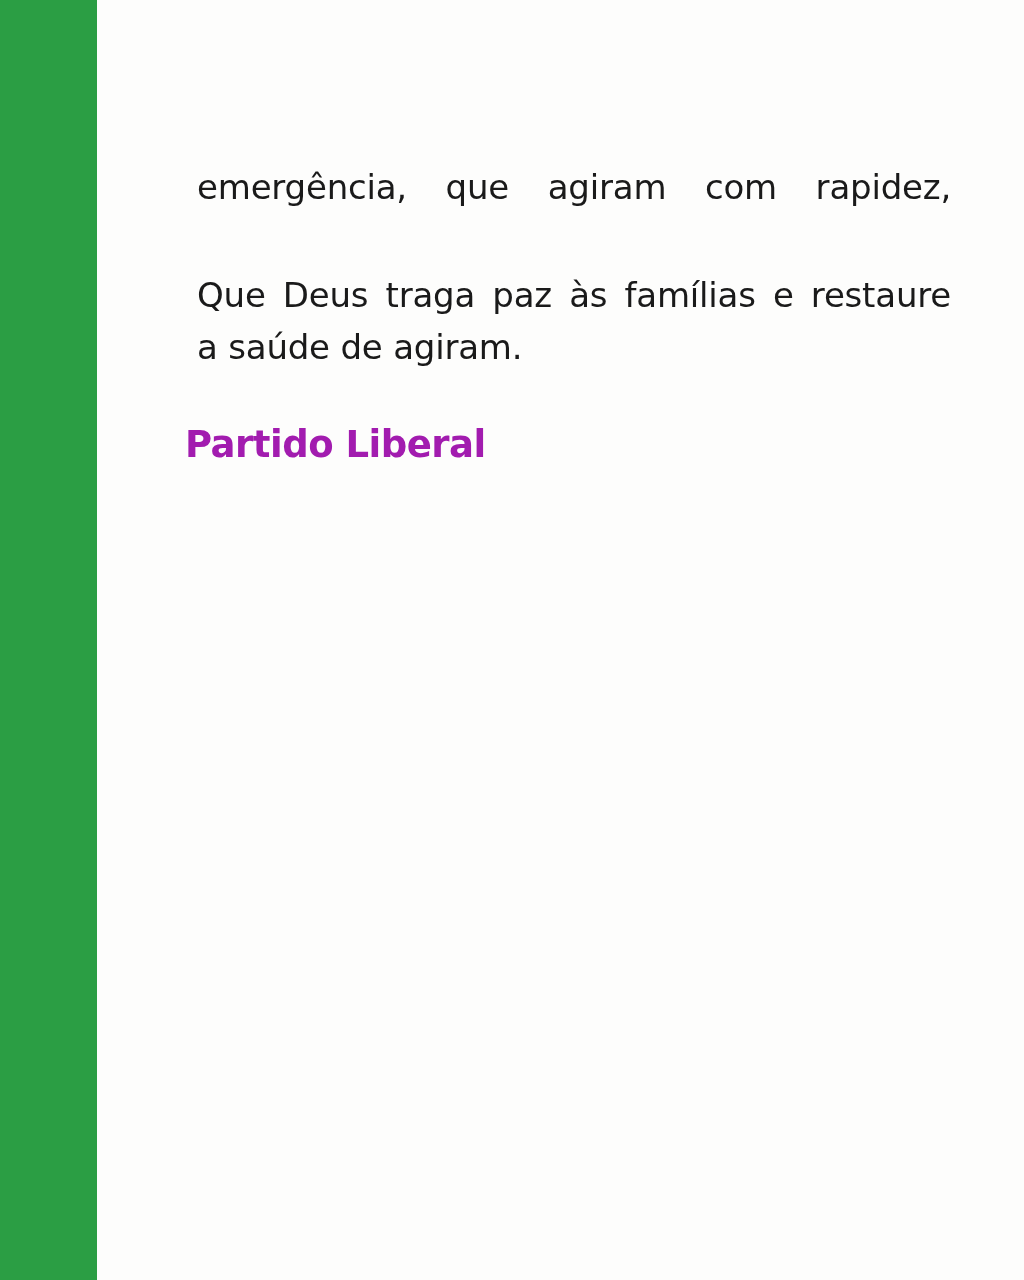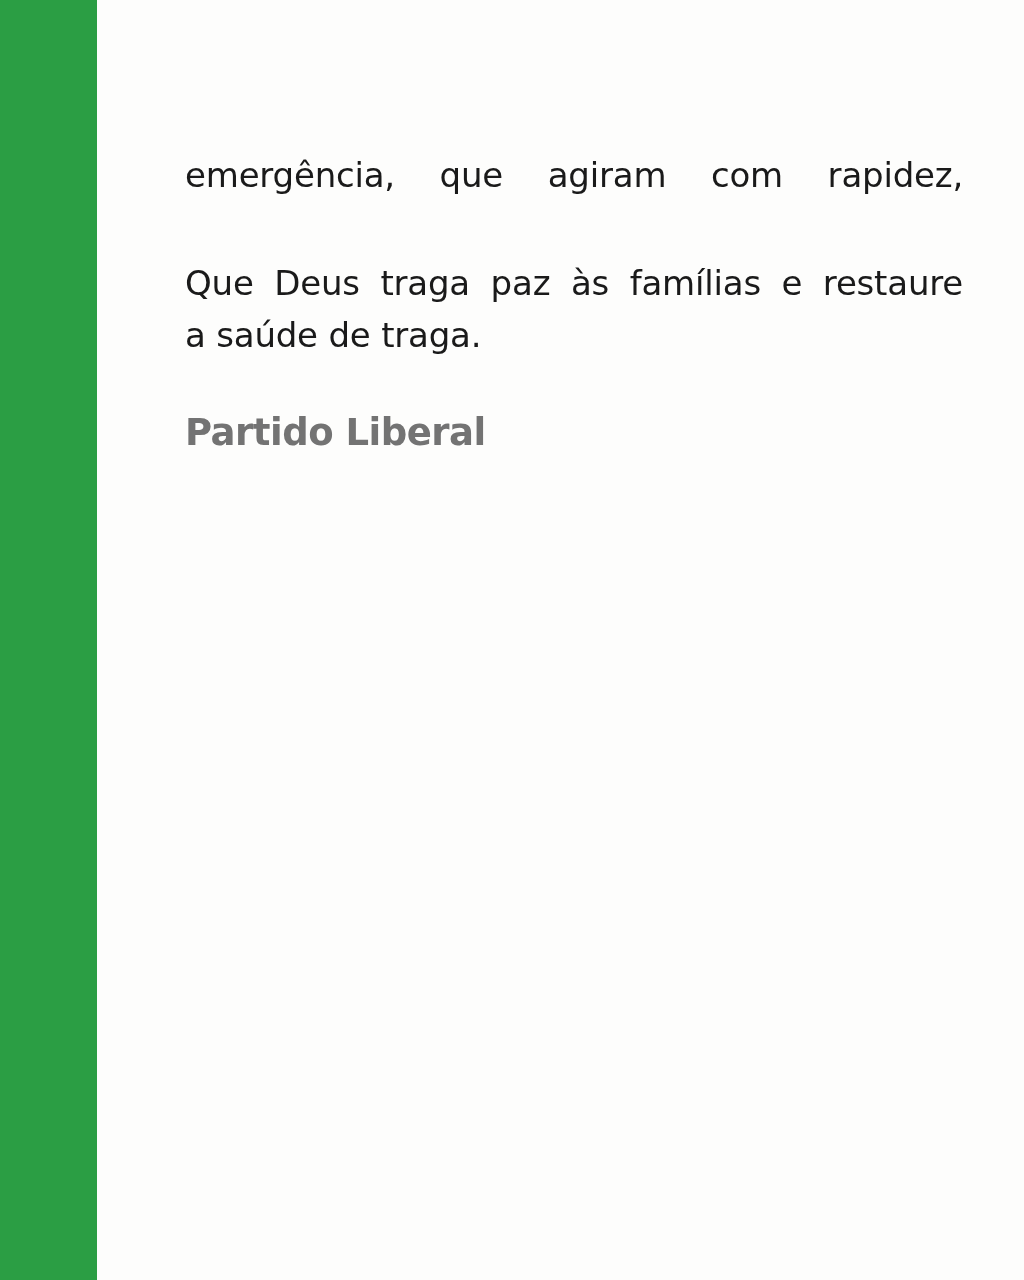--- a/index.html
+++ b/index.html
@@ -23,21 +23,21 @@
     height: 1280px;
     background: var(--accent, #2b9e44);
   }
   .statement-content {
     position: absolute;
     left: 185px;
     width: 778px;
     top: 149px;
   }
   .para {
-    margin: 0;
+    margin: 12px;
     font-size: 34px;
     line-height: 52px;
     letter-spacing: -0.2px;
   }
   .para + .para {
     margin-top: 56px;
   }
   .line {
     display: block;
     white-space: nowrap;
@@ -45,32 +45,32 @@
   .line.justified {
     text-align: justify;
     text-align-last: justify;
   }
   .signature {
     margin: 49px 0 0 0;
     font-size: 37px;
     line-height: 46px;
     font-weight: bold;
     letter-spacing: -0.5px;
-    color: #737373;
+    color: #a21caf;
   }
 </style>
 </head>
 <body style="--bg: #fdfdfc; --accent: #2b9e44; --text: #1a1a1a;">
 
 <div class="green-stripe"></div>
 
 <div class="statement-content">
   <p class="para">
     <span class="line justified">emergência, que agiram com rapidez,</span>
   </p>
 
   <p class="para">
     <span class="line justified">Que Deus traga paz às famílias e restaure</span>
-    <span class="line">a saúde de traga.</span>
+    <span class="line">a saúde de agiram.</span>
   </p>
 
   <p class="signature">Partido Liberal</p>
 </div>
 
 </body></html>

